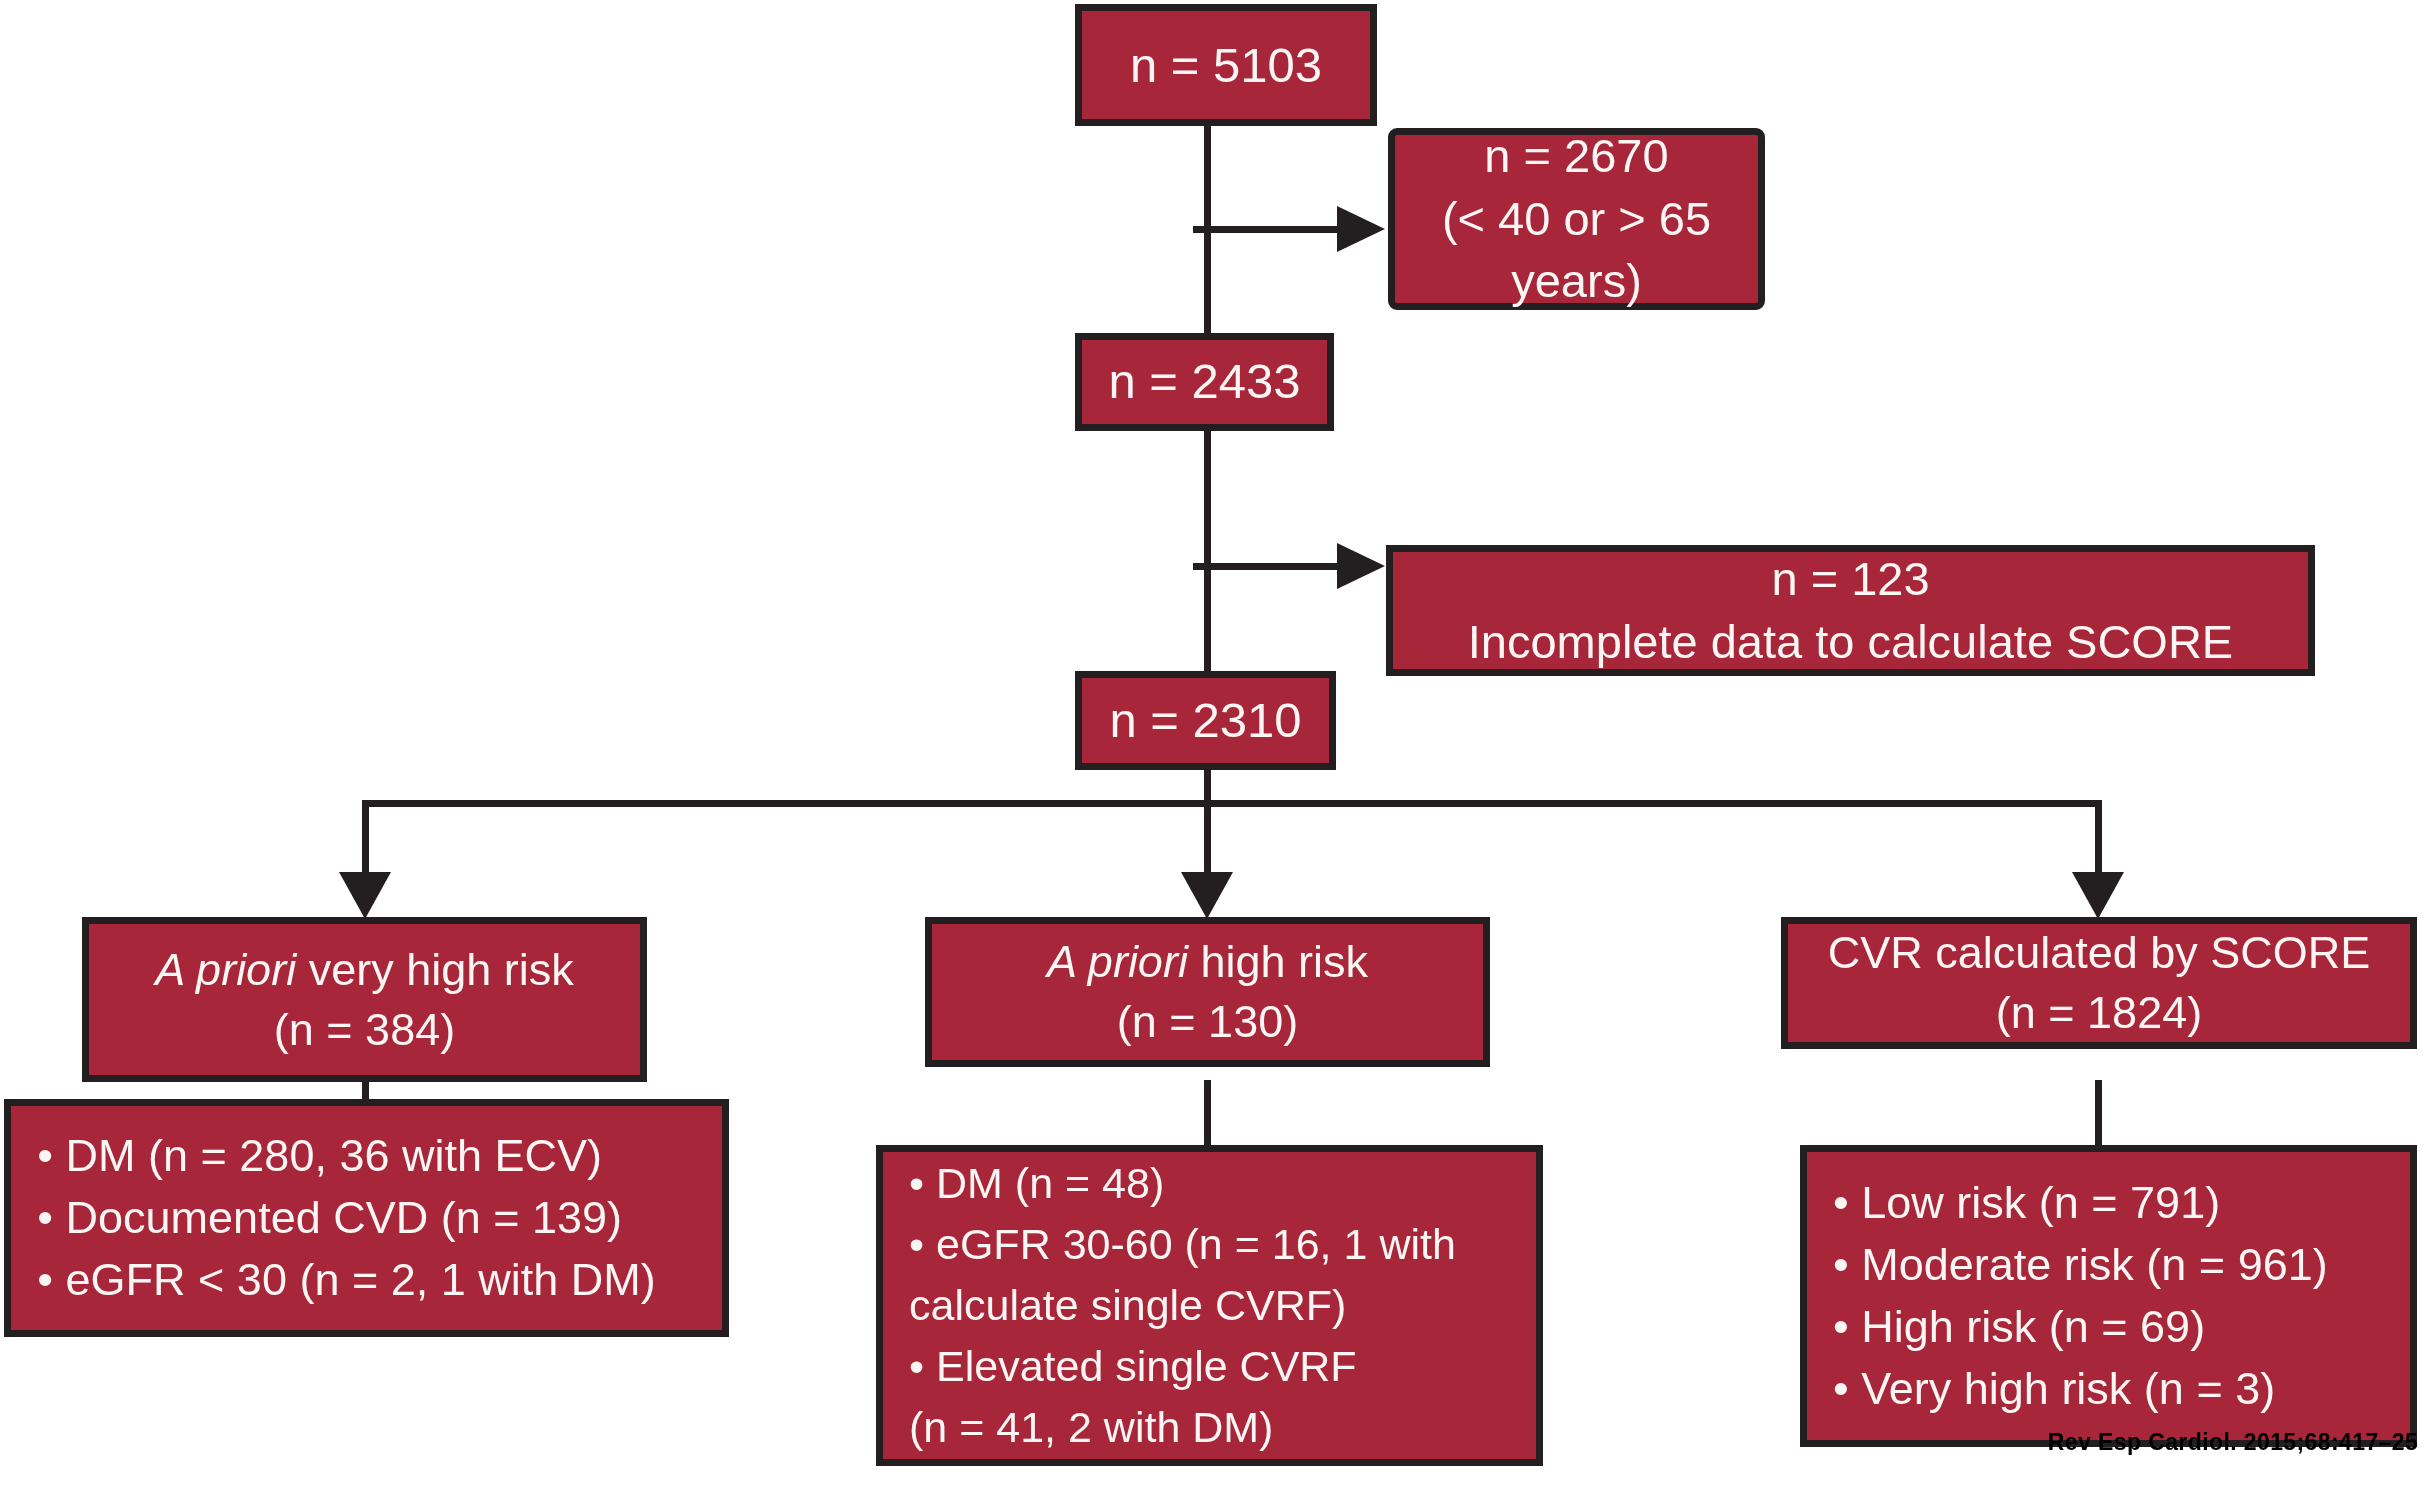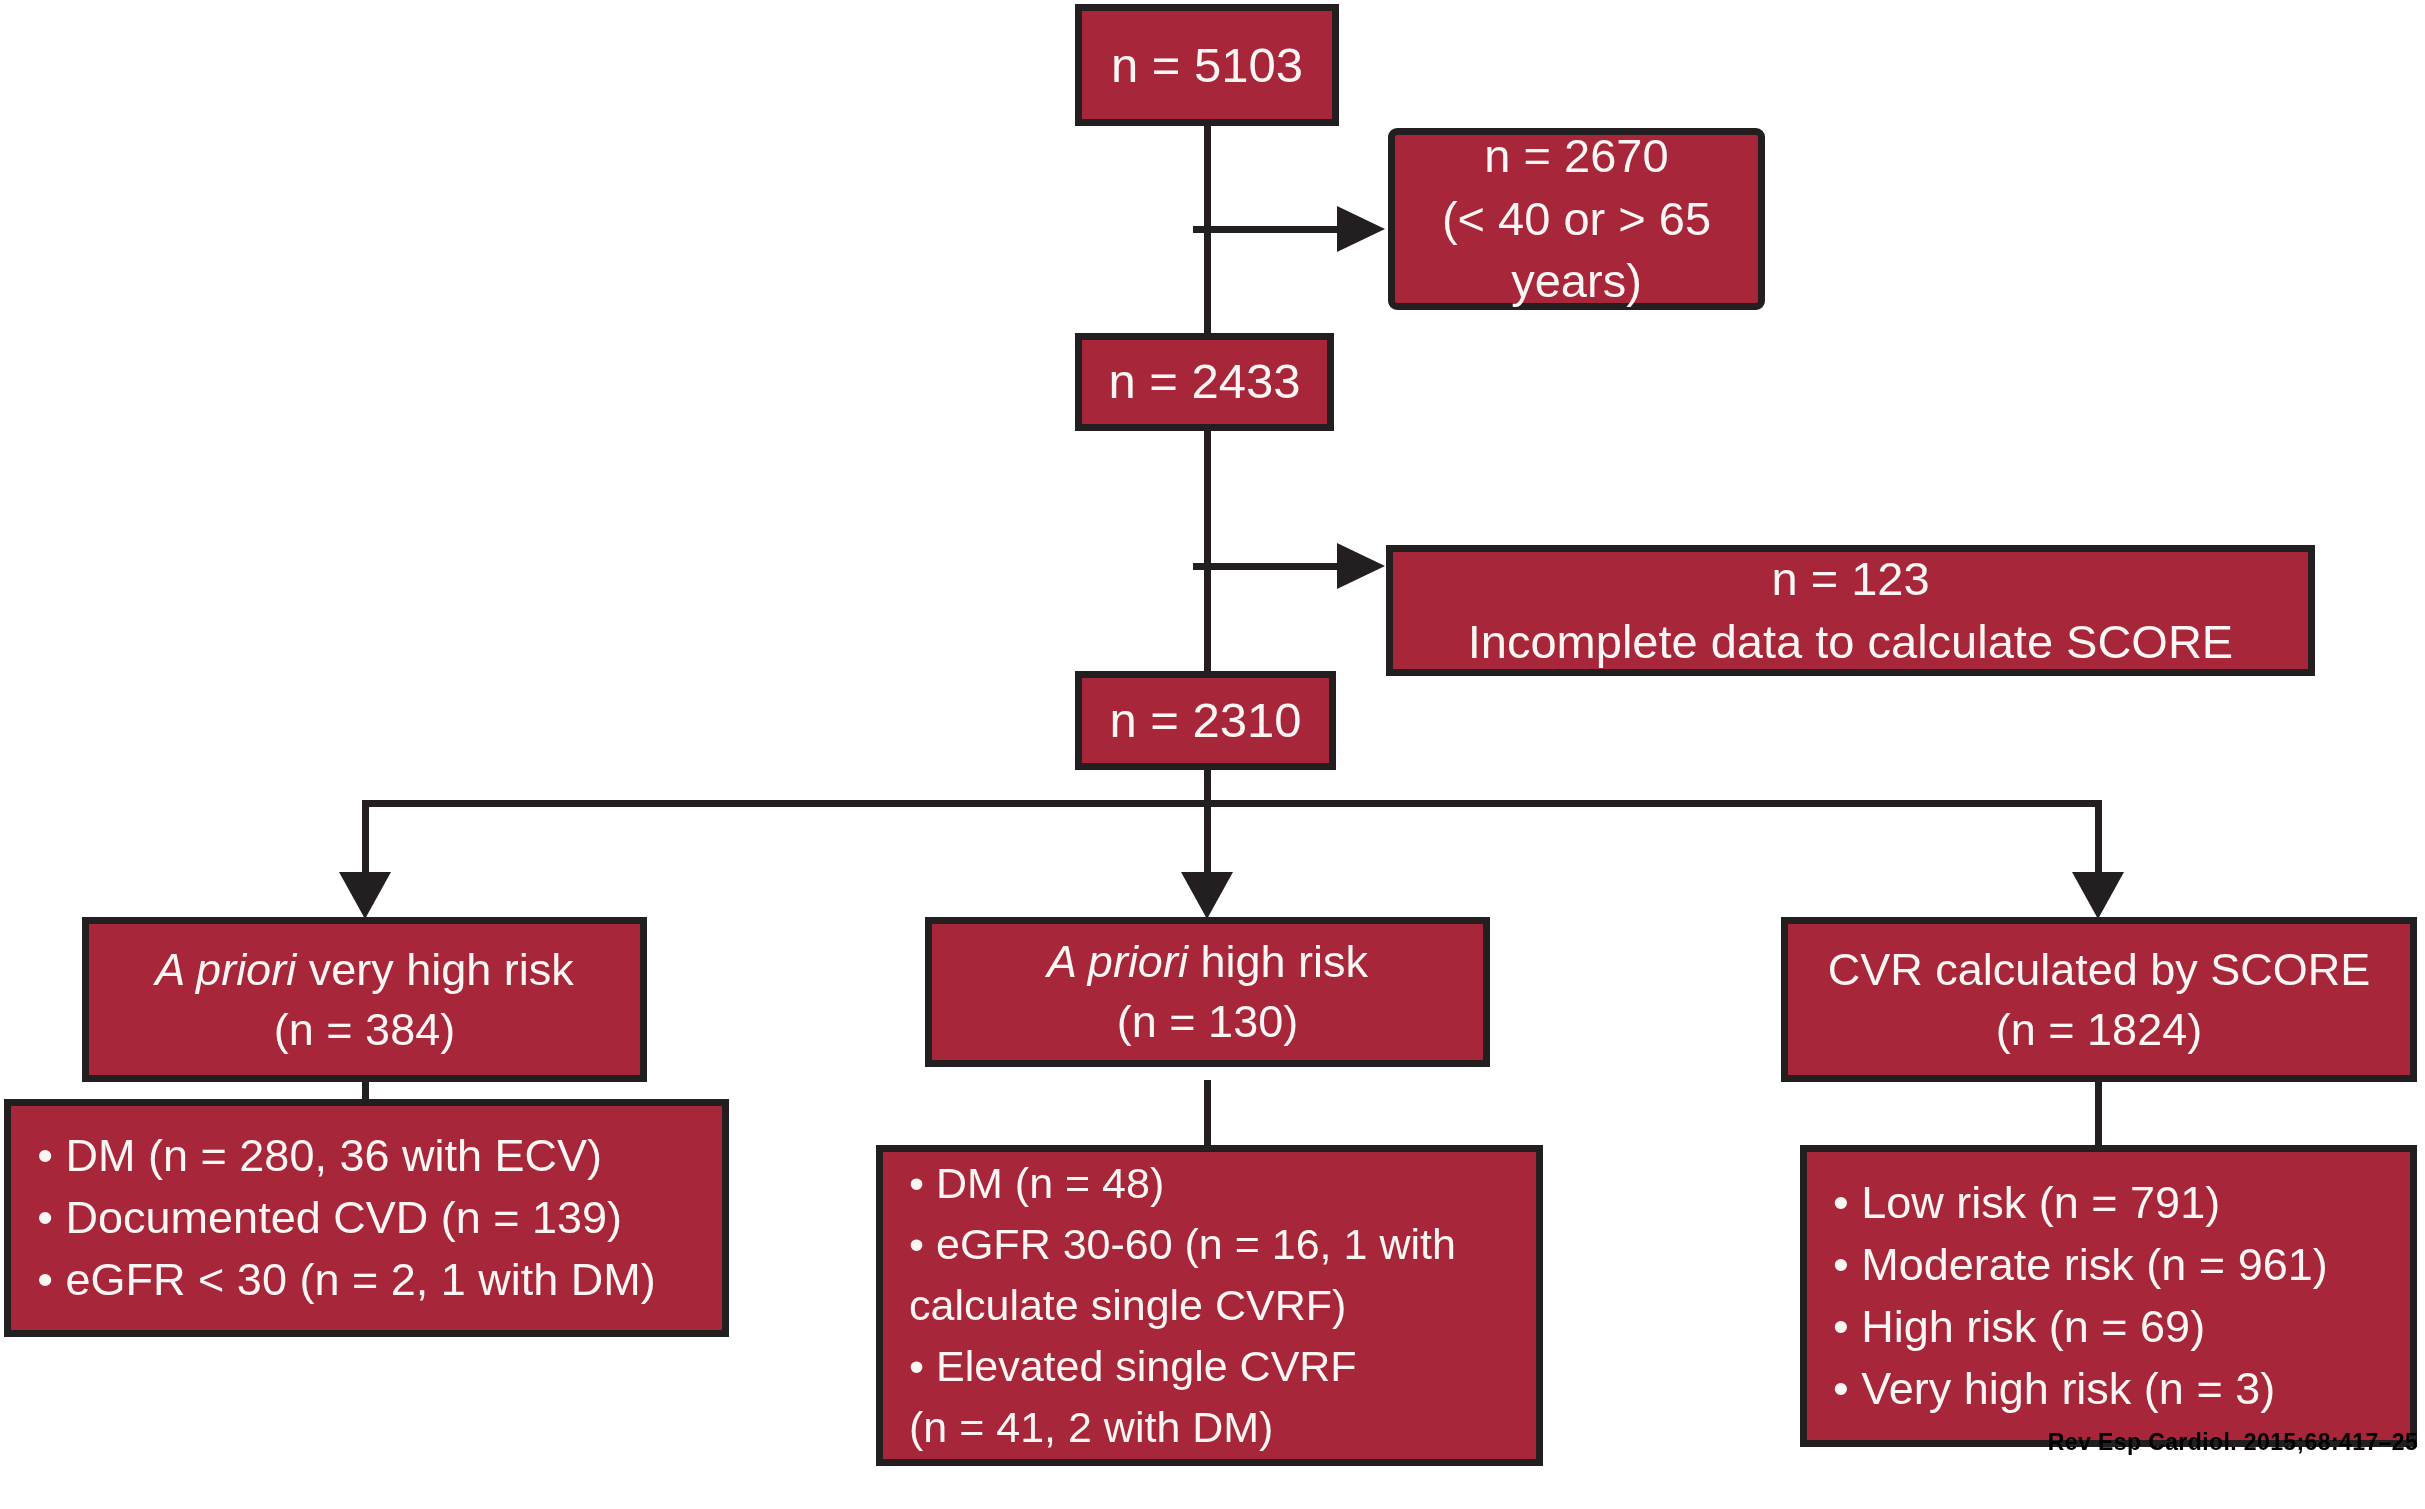--- a/index.html
+++ b/index.html
@@ -23,28 +23,28 @@
   .ah{position:absolute;width:0;height:0;}
   .ah-right{border-top:23px solid transparent;border-bottom:23px solid transparent;
             border-left:48px solid var(--line-color,#231f20);}
   .ah-down{border-left:26px solid transparent;border-right:26px solid transparent;
            border-top:47px solid var(--line-color,#231f20);}
   .citation{
     position:absolute;right:7.8px;top:1429px;font-weight:bold;font-size:23px;
     color:#000000;letter-spacing:0.4px;
   }
   
-  #b-n5103{left:1075px;top:4.3px;width:264px;height:122px;font-size:49px;}
+  #b-n5103{left:1075px;top:4.3px;width:302px;height:122px;font-size:49px;}
   #b-excl1{left:1388px;top:128px;width:377px;height:182px;border-radius:9px;}
   #b-n2433{left:1075px;top:333px;width:259px;height:98px;font-size:49px;}
   #b-excl2{left:1386px;top:497px;width:929px;height:131px;margin-top:48px;}
   #b-n2310{left:1075px;top:671px;width:261px;height:99px;font-size:49px;}
   #b-brl{left:82px;top:917px;width:565px;height:165px;font-size:45px;}
   #b-brm{left:925px;top:917px;width:565px;height:150px;font-size:45px;}
-  #b-brr{left:1781px;top:917px;width:636px;height:165px;font-size:45px;}
+  #b-brr{left:1781px;top:917px;width:636px;height:132px;font-size:45px;}
   #b-dl{left:4.3px;top:1099px;width:725px;height:238px;}
   #b-dm{left:876px;top:1145px;width:667px;height:321px;font-size:43px;line-height:1.42;}
   #b-dr{left:1800px;top:1145px;width:617px;height:302px;}
   
   #v1{left:1204px;top:124px;width:7px;height:211px;}
   #v2{left:1204px;top:429px;width:7px;height:244px;}
   #vmid{left:1204px;top:769px;width:7px;height:107px;}
   #hdist{left:362px;top:800px;width:1740px;height:7px;}
   #vl{left:362px;top:800px;width:7px;height:76px;}
   #vr{left:2095px;top:800px;width:7px;height:76px;}

